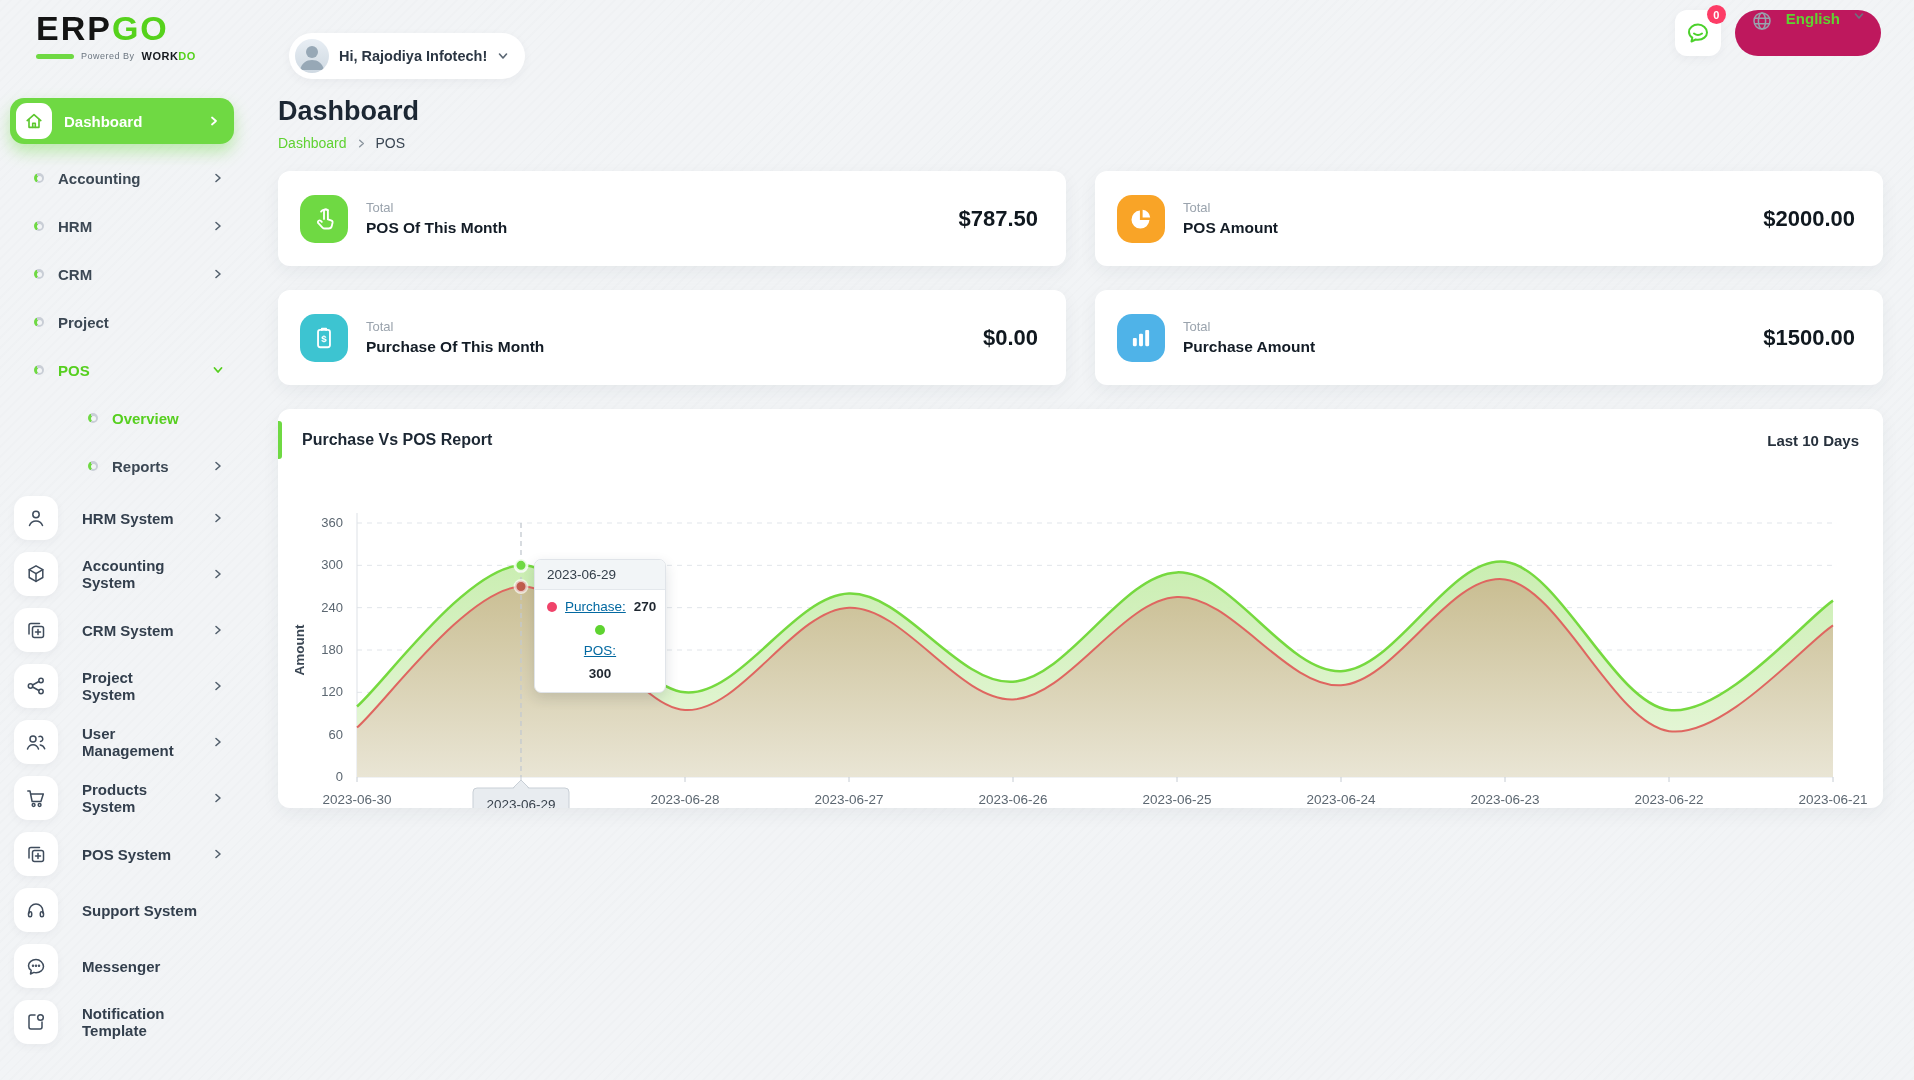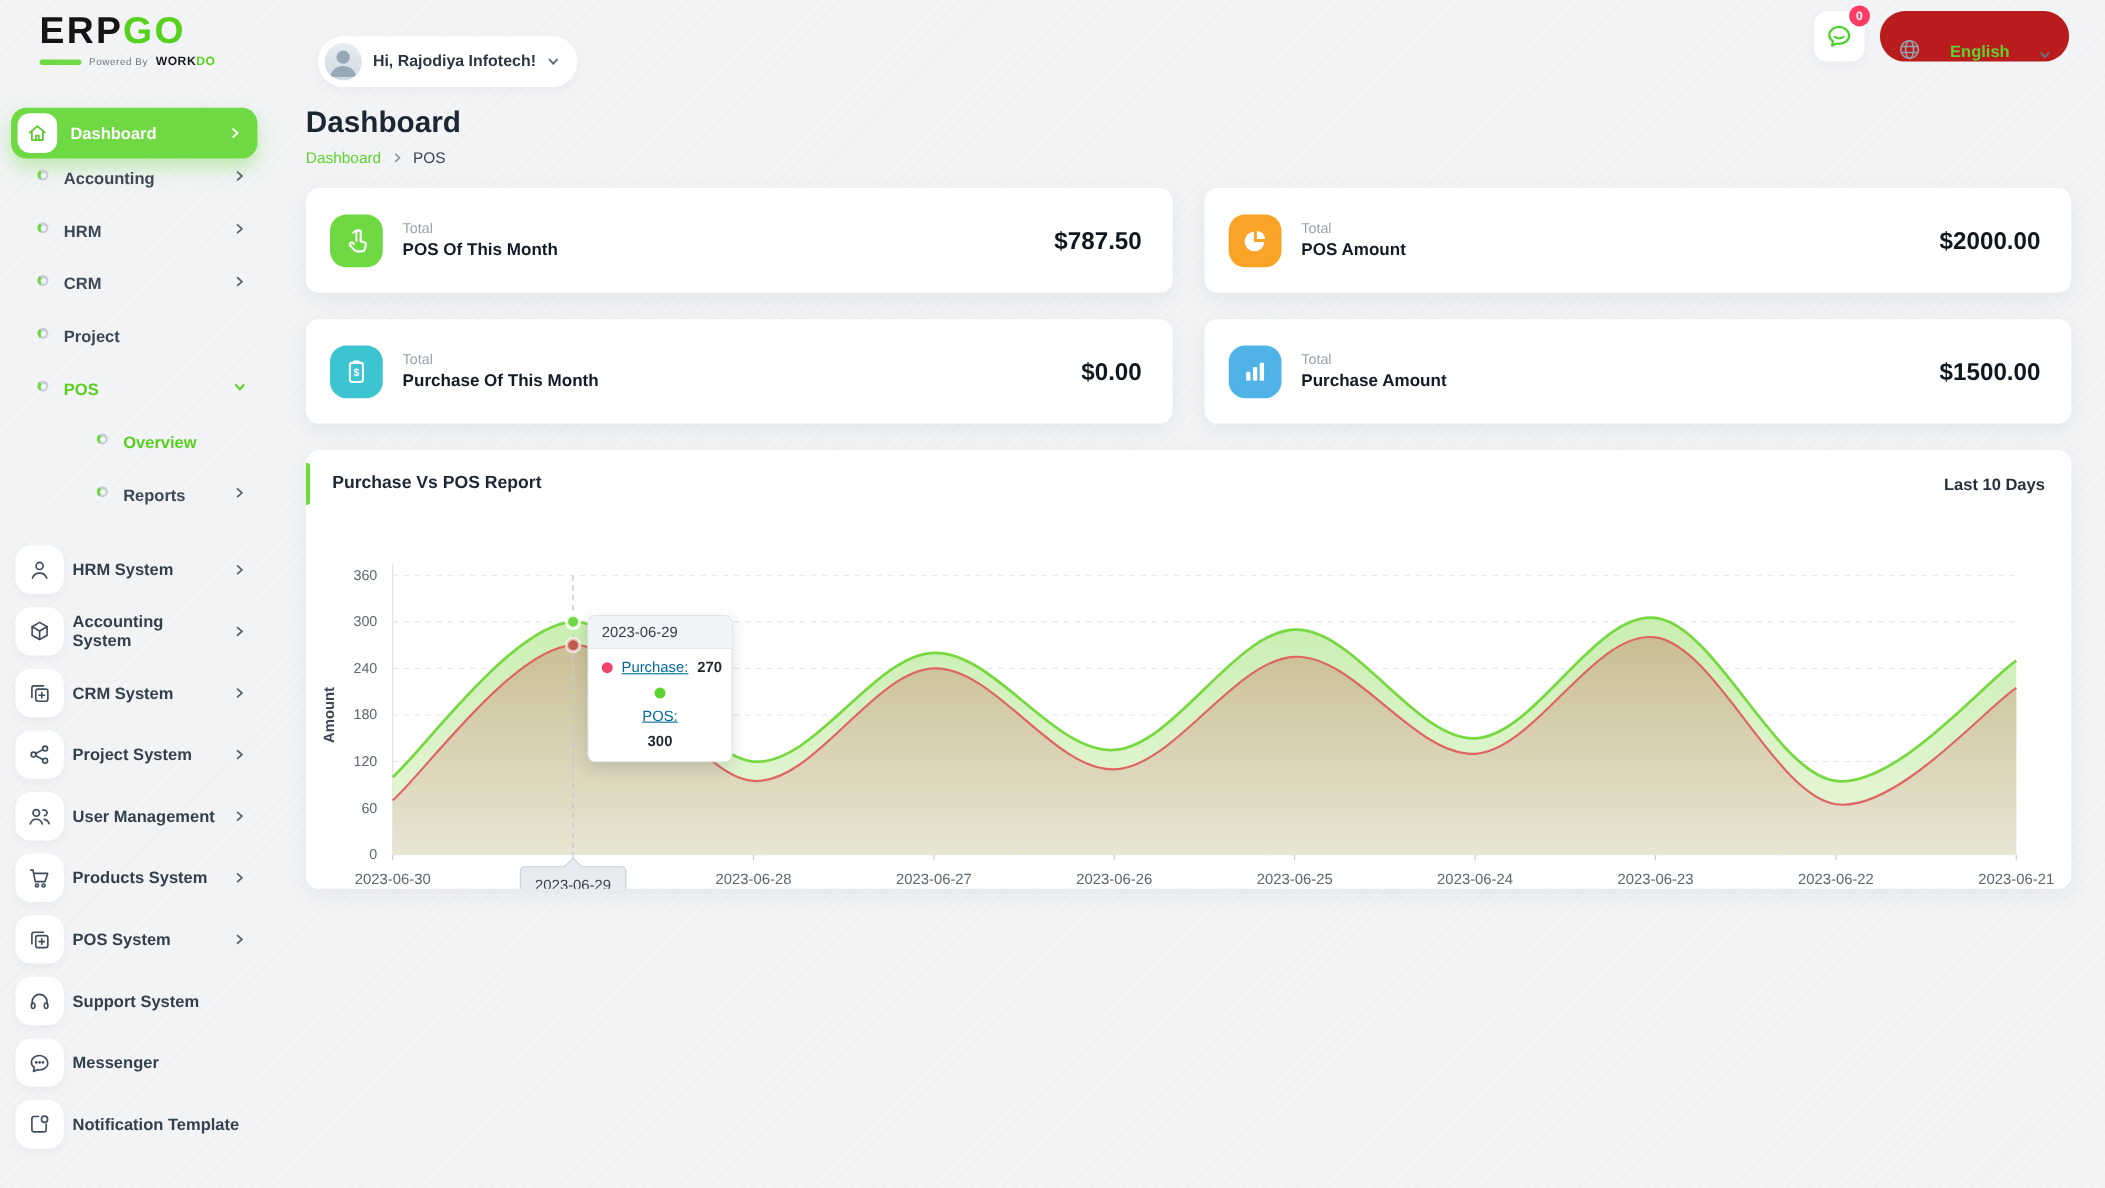--- a/index.html
+++ b/index.html
@@ -29,39 +29,39 @@
     box-shadow:0 3px 10px rgba(50,60,80,0.05);margin-top:23px; }
   .avatar { width:34px; height:34px; border-radius:50%; background:linear-gradient(180deg,#e8eef4,#cfd9e2);
     display:flex; align-items:center; justify-content:center; overflow:hidden; }
   .user-name { font-size:14.5px; font-weight:700; color:#2b3643; }
 
   .hdr-right { position:absolute; right:33px; top:10px; display:flex; align-items:center; gap:14px; }
   .msg-btn { position:relative; width:46px; height:46px; border-radius:12px; background:#fff; cursor:pointer;
     display:flex; align-items:center; justify-content:center; box-shadow:0 3px 10px rgba(50,60,80,0.05); }
   .badge { position:absolute; top:-5px; right:-5px; min-width:19px; height:19px; border-radius:10px;
     background:#fd3c66; color:#fff; font-size:11px; font-weight:700; display:flex; align-items:center; justify-content:center; padding:0 4px; }
-  .lang-pill { height:46px; background:#b91c1c; border-radius:23px; display:flex; align-items:flex-end; gap:26px;
+  .lang-pill { height:46px; background:#be185d; border-radius:23px; display:flex; align-items:flex-start; gap:13px;
     padding:0 16px; cursor:pointer; }
   .lang-label { font-size:15px; font-weight:700; color:#5fd231; }
 
   
   .sidebar { position:absolute; left:0; top:86px; width:244px; }
   .nav-pill { margin:12px 10px 10px 10px; height:46px; border-radius:14px; background:#6fd943;
     display:flex; align-items:center; gap:12px; padding:0 14px 0 6px; cursor:pointer;
     box-shadow:0 8px 16px rgba(111,217,67,0.4); }
   .nav-pill-icon { width:36px; height:36px; border-radius:11px; background:#fff; display:flex; align-items:center; justify-content:center; }
   .nav-pill-label { flex:1; color:#fff; font-size:15px; font-weight:700; }
-  .srow { height:48px; display:flex; gap:14px; padding:0 20px 0 34px; cursor:pointer; }
+  .srow { height:48px; display:flex; align-items:center; gap:14px; padding:0 20px 0 34px; cursor:pointer; }
   .srow .label { flex:1; font-size:15px; font-weight:600; color:#3c4854; }
   .srow.child { padding-left:88px; }
   .srow.active .label { color:#56cf1f; font-weight:700; }
   .bullet { width:10px; height:10px; border-radius:50%; position:relative; flex:0 0 auto;
     background:conic-gradient(from 210deg, #6fd943 0 32%, #c9ced6 32% 100%); }
   .bullet::after { content:""; position:absolute; inset:2.5px; border-radius:50%; background:#f2f4f6; }
-  .sysrow { height:56px; display:flex; align-items:center; gap:8px; padding:0 20px 0 14px; cursor:pointer; }
+  .sysrow { height:56px; display:flex; align-items:center; gap:24px; padding:0 20px 0 14px; cursor:pointer; }
   .sysrow .label { flex:1; font-size:15px; font-weight:600; color:#333f4d; }
   .sys-icon { width:44px; height:44px; border-radius:14px; background:#fff; display:flex; align-items:center;
     justify-content:center; box-shadow:0 3px 8px rgba(50,60,80,0.05); flex:0 0 auto; }
   .chev { flex:0 0 auto; display:flex; }
 
   
   .main { position:absolute; left:278px; top:96px; width:1605px; }
   .page-title { font-size:27px; font-weight:700; color:#1c2733; }
   .breadcrumb { margin-top:8px; font-size:14px; display:flex; align-items:center; gap:9px; }
   .bc-link { color:#5fd231; cursor:pointer; }

